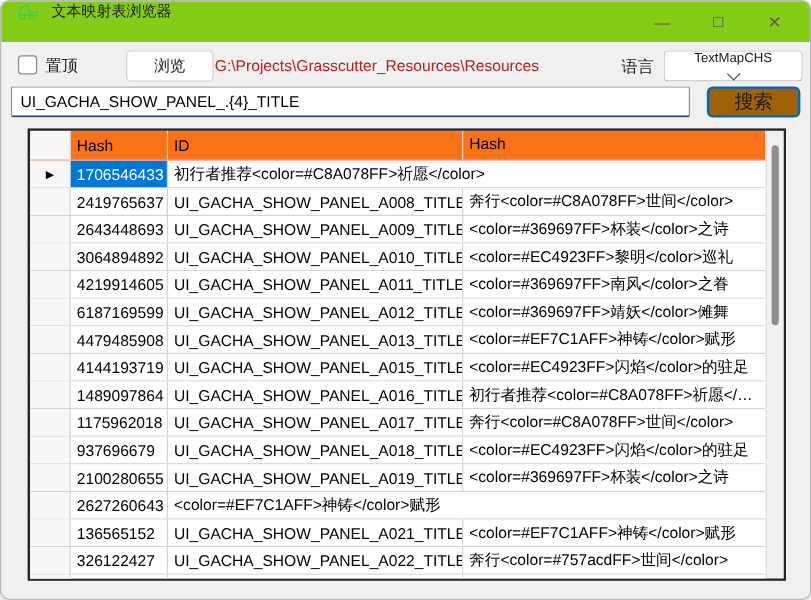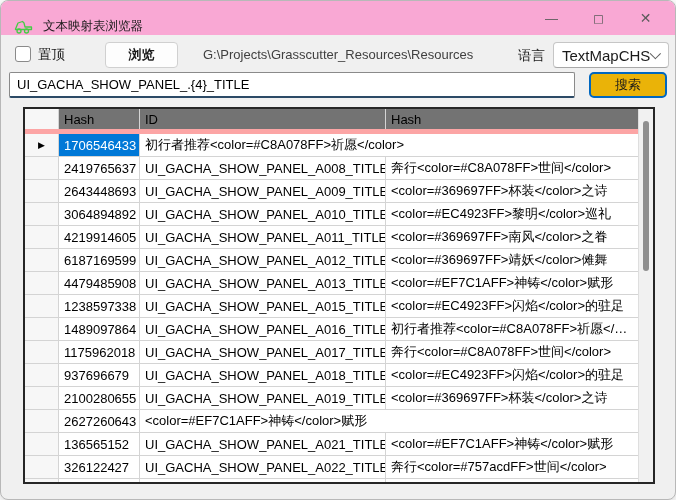--- a/index.html
+++ b/index.html
@@ -4,61 +4,61 @@
 <style>
   html,body{margin:0;padding:0;background:#ffffff;}
   *{box-sizing:border-box;}
   body{font-family:"Liberation Sans","DejaVu Sans",sans-serif;-webkit-font-smoothing:antialiased;}
 
   .window{position:relative;width:676px;height:500px;background:#f0f0f0;
     border:1px solid #b8b8b8;border-radius:8px;overflow:hidden;
     box-shadow:0 2px 8px rgba(0,0,0,.18);}
 
   
-  .titlebar{position:absolute;left:0;top:0;width:100%;height:34px;background:#f9a8d4;
-    display:flex;align-items:flex-end;}
+  .titlebar{position:absolute;left:0;top:0;width:100%;height:34px;background:#84cc16;
+    display:flex;align-items:flex-start;}
   .app-icon{margin-left:13px;width:20px;height:17px;display:inline-flex;}
   .title{margin-left:9px;font-size:12.5px;color:#1a1a1a;}
   .win-controls{position:absolute;right:6px;top:0;height:34px;display:flex;}
   .wbtn{width:47px;height:34px;display:flex;align-items:center;justify-content:center;
     font-size:13px;color:#5c5c5c;cursor:default;}
   .wbtn.close{font-size:14px;}
 
   
   .toolbar{position:absolute;left:0;top:40px;width:100%;height:28px;}
   .checkbox{position:absolute;left:14px;top:5px;width:16px;height:16px;background:#ffffff;
     border:1px solid #8a8a8a;border-radius:3px;}
   .cb-label{position:absolute;left:37px;top:5px;font-size:13.5px;color:#1a1a1a;font-family:Liberation Mono, monospace;}
   .browse{position:absolute;left:104px;top:1px;width:73px;height:26px;background:#fdfdfd;
     border:1px solid #d0d0d0;border-radius:4px;font-size:13px;color:#1a1a1a;
-    font-family:inherit;font-weight:bold;}
-  .path{position:absolute;left:202px;top:6px;font-size:13px;color:#404040;}
+    font-family:inherit;}
+  .path{position:absolute;left:178px;top:6px;font-size:13px;color:#b91c1c;}
   .lang-label{position:absolute;left:517px;top:6px;font-size:13.5px;color:#1a1a1a;}
   .combo{position:absolute;left:552px;top:1px;width:116px;height:26px;background:#ffffff;
     border:1px solid #c6c6c6;border-bottom-color:#a8a8a8;border-radius:4px;
-    display:flex;align-items:center;padding:0 8px;font-size:15px;color:#1a1a1a;}
+    display:flex;align-items:center;padding:0 8px;font-size:11px;color:#1a1a1a;flex-direction:column;}
   .combo .val{flex:1;}
   .chev{width:8px;height:8px;border-right:1.4px solid #5c5c5c;border-bottom:1.4px solid #5c5c5c;
     transform:rotate(45deg) translateY(-2px);margin-right:2px;}
 
   
   .searchrow{position:absolute;left:0;top:71px;width:100%;height:27px;}
   .search{position:absolute;left:8px;top:0;width:566px;height:26px;background:#ffffff;
     border:1px solid #8a8a8a;border-bottom:2px solid #2c4a66;border-radius:2px;
     padding:0 7px;font-size:13px;color:#000;font-family:inherit;outline:none;}
-  .searchbtn{position:absolute;left:588px;top:0;width:78px;height:26px;background:#eab308;
-    border:2px solid #0067c0;border-radius:5px;font-size:13px;color:#1a1a1a;
+  .searchbtn{position:absolute;left:588px;top:0;width:78px;height:26px;background:#a16207;
+    border:2px solid #0067c0;border-radius:5px;font-size:16px;color:#1a1a1a;
     font-family:inherit;}
 
   
   .grid{position:absolute;left:22px;top:106px;width:632px;height:377px;background:#ffffff;
     border:2px solid #262626;overflow:hidden;}
   .grid-inner{position:absolute;left:0;top:0;right:15px;bottom:0;overflow:hidden;}
   .grow{display:flex;height:23px;border-bottom:1px solid #d4d4d4;background:#ffffff;}
-  .gheader{display:flex;height:25px;background:#737373;border-bottom:5px solid #fca5a5;}
+  .gheader{display:flex;height:25px;background:#f97316;border-bottom:1px solid #fca5a5;}
   .cell{flex:none;display:flex;align-items:center;padding:0 5px;font-size:13px;color:#000;
     border-right:1px solid #d4d4d4;white-space:nowrap;overflow:hidden;}
   .hcell{font-size:13px;color:#000;}
   .c-rowhdr{width:34px;background:#f7f7f7;justify-content:center;padding:0;}
   .c-hash{width:81px;}
   .c-id{width:246px;}
   .c-text{flex:1 1 auto;border-right:none;text-overflow:ellipsis;display:block;
     line-height:22px;}
   .marker{font-size:9px;color:#000;}
   .cell.selected{background:#0078d7;color:#ffffff;}
@@ -154,21 +154,21 @@
             <div class="cell c-text">&lt;color=#369697FF&gt;靖妖&lt;/color&gt;傩舞</div>
           </div>
           <div class="grow">
             <div class="cell c-rowhdr"></div>
             <div class="cell c-hash">4479485908</div>
             <div class="cell c-id">UI_GACHA_SHOW_PANEL_A013_TITLE</div>
             <div class="cell c-text">&lt;color=#EF7C1AFF&gt;神铸&lt;/color&gt;赋形</div>
           </div>
           <div class="grow">
             <div class="cell c-rowhdr"></div>
-            <div class="cell c-hash">1238597338</div>
+            <div class="cell c-hash">4144193719</div>
             <div class="cell c-id">UI_GACHA_SHOW_PANEL_A015_TITLE</div>
             <div class="cell c-text">&lt;color=#EC4923FF&gt;闪焰&lt;/color&gt;的驻足</div>
           </div>
           <div class="grow">
             <div class="cell c-rowhdr"></div>
             <div class="cell c-hash">1489097864</div>
             <div class="cell c-id">UI_GACHA_SHOW_PANEL_A016_TITLE</div>
             <div class="cell c-text">初行者推荐&lt;color=#C8A078FF&gt;祈愿&lt;/color&gt;</div>
           </div>
           <div class="grow">

